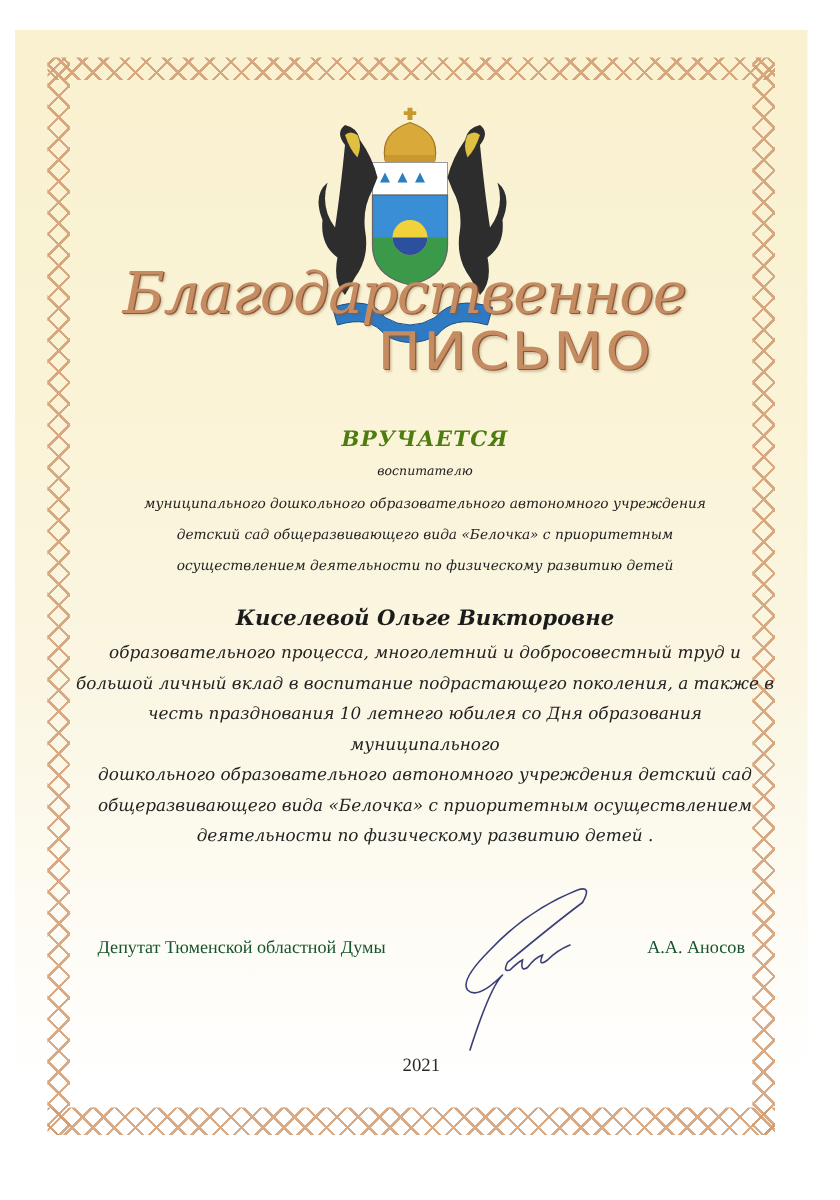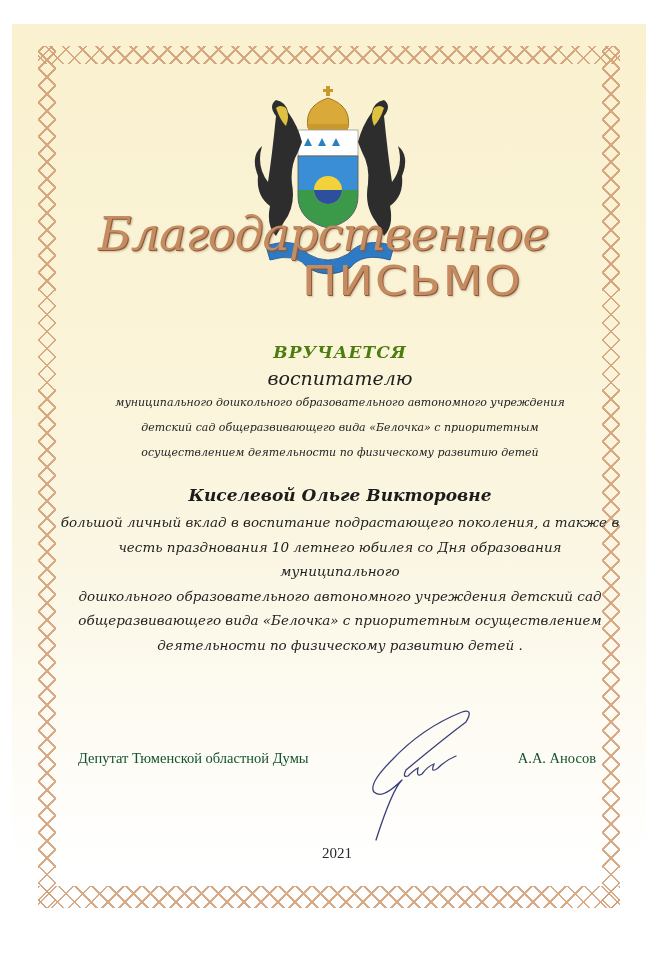--- a/index.html
+++ b/index.html
@@ -52,21 +52,21 @@
     color: #c58b61;
     text-shadow: 1px 1px 0 #8c5a3a, 2px 2px 2px rgba(120,80,50,0.3);
     transform: scaleY(0.9);
   }
 
   .body-text {
     position: absolute; left: 60px; width: 560px; text-align: center;
     font-family: "DejaVu Serif", serif; font-style: italic; color: #222;
   }
   .heading { top: 342px; font-size: 17px; font-weight: bold; letter-spacing: 1px; color: #4d7c0f; }
-  .recipient-role { top: 368px; font-size: 19px; line-height: 20px; }
+  .recipient-role { top: 368px; font-size: 10px; line-height: 20px; }
   .institution { top: 390px; font-size: 11px; line-height: 25px; }
   .recipient-name { top: 485px; font-size: 17px; font-weight: bold; color: #1c1c1c; }
   .reason { top: 510px; font-size: 13.5px; line-height: 24.5px; }
 
   .signature-row {
     position: absolute; left: 78px; top: 750px; width: 530px; height: 20px;
     font-family: "Liberation Serif", serif; font-size: 14.5px; color: #14532d;
   }
   .signer-title { position: absolute; left: 0; top: 0; }
   .signer-name { position: absolute; right: 12px; top: 0; }
@@ -128,20 +128,21 @@
 <div class="body-text heading">ВРУЧАЕТСЯ</div>
 <div class="body-text recipient-role">воспитателю</div>
 <div class="body-text institution">
   <div>муниципального дошкольного образовательного автономного учреждения</div>
   <div>детский сад общеразвивающего вида «Белочка» с приоритетным</div>
   <div>осуществлением деятельности по физическому развитию детей</div>
 </div>
 
 <div class="body-text recipient-name">Киселевой Ольге Викторовне</div>
 <div class="body-text reason">
+  <div>образовательного процесса, многолетний и добросовестный труд и</div>
   <div>большой личный вклад в воспитание подрастающего поколения, а также в</div>
   <div>честь празднования 10 летнего юбилея со Дня образования муниципального</div>
   <div>дошкольного образовательного автономного учреждения детский сад</div>
   <div>общеразвивающего вида «Белочка» с приоритетным осуществлением</div>
   <div>деятельности по физическому развитию детей .</div>
 </div>
 
 <div class="signature-row">
   <span class="signer-title">Депутат Тюменской областной Думы</span>
   <span class="signer-name">А.А. Аносов</span>

